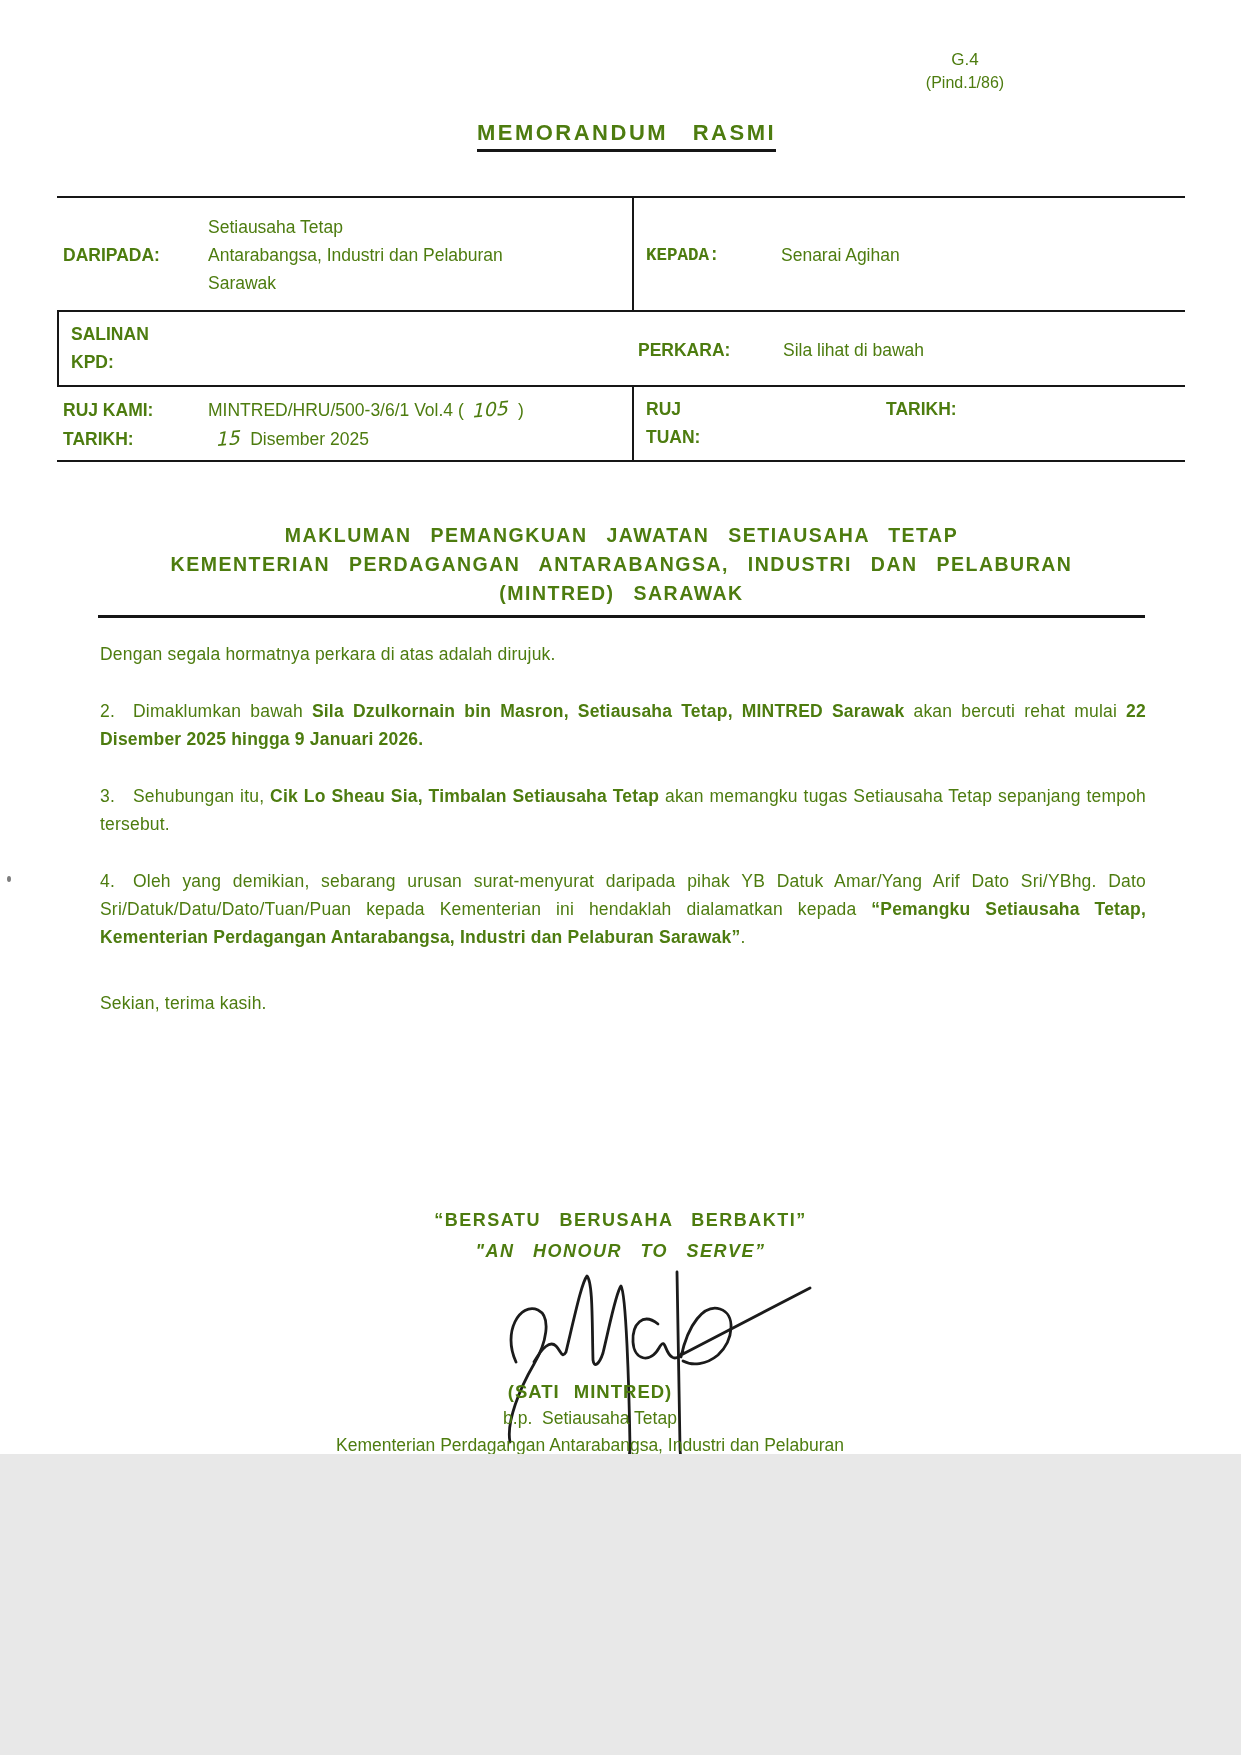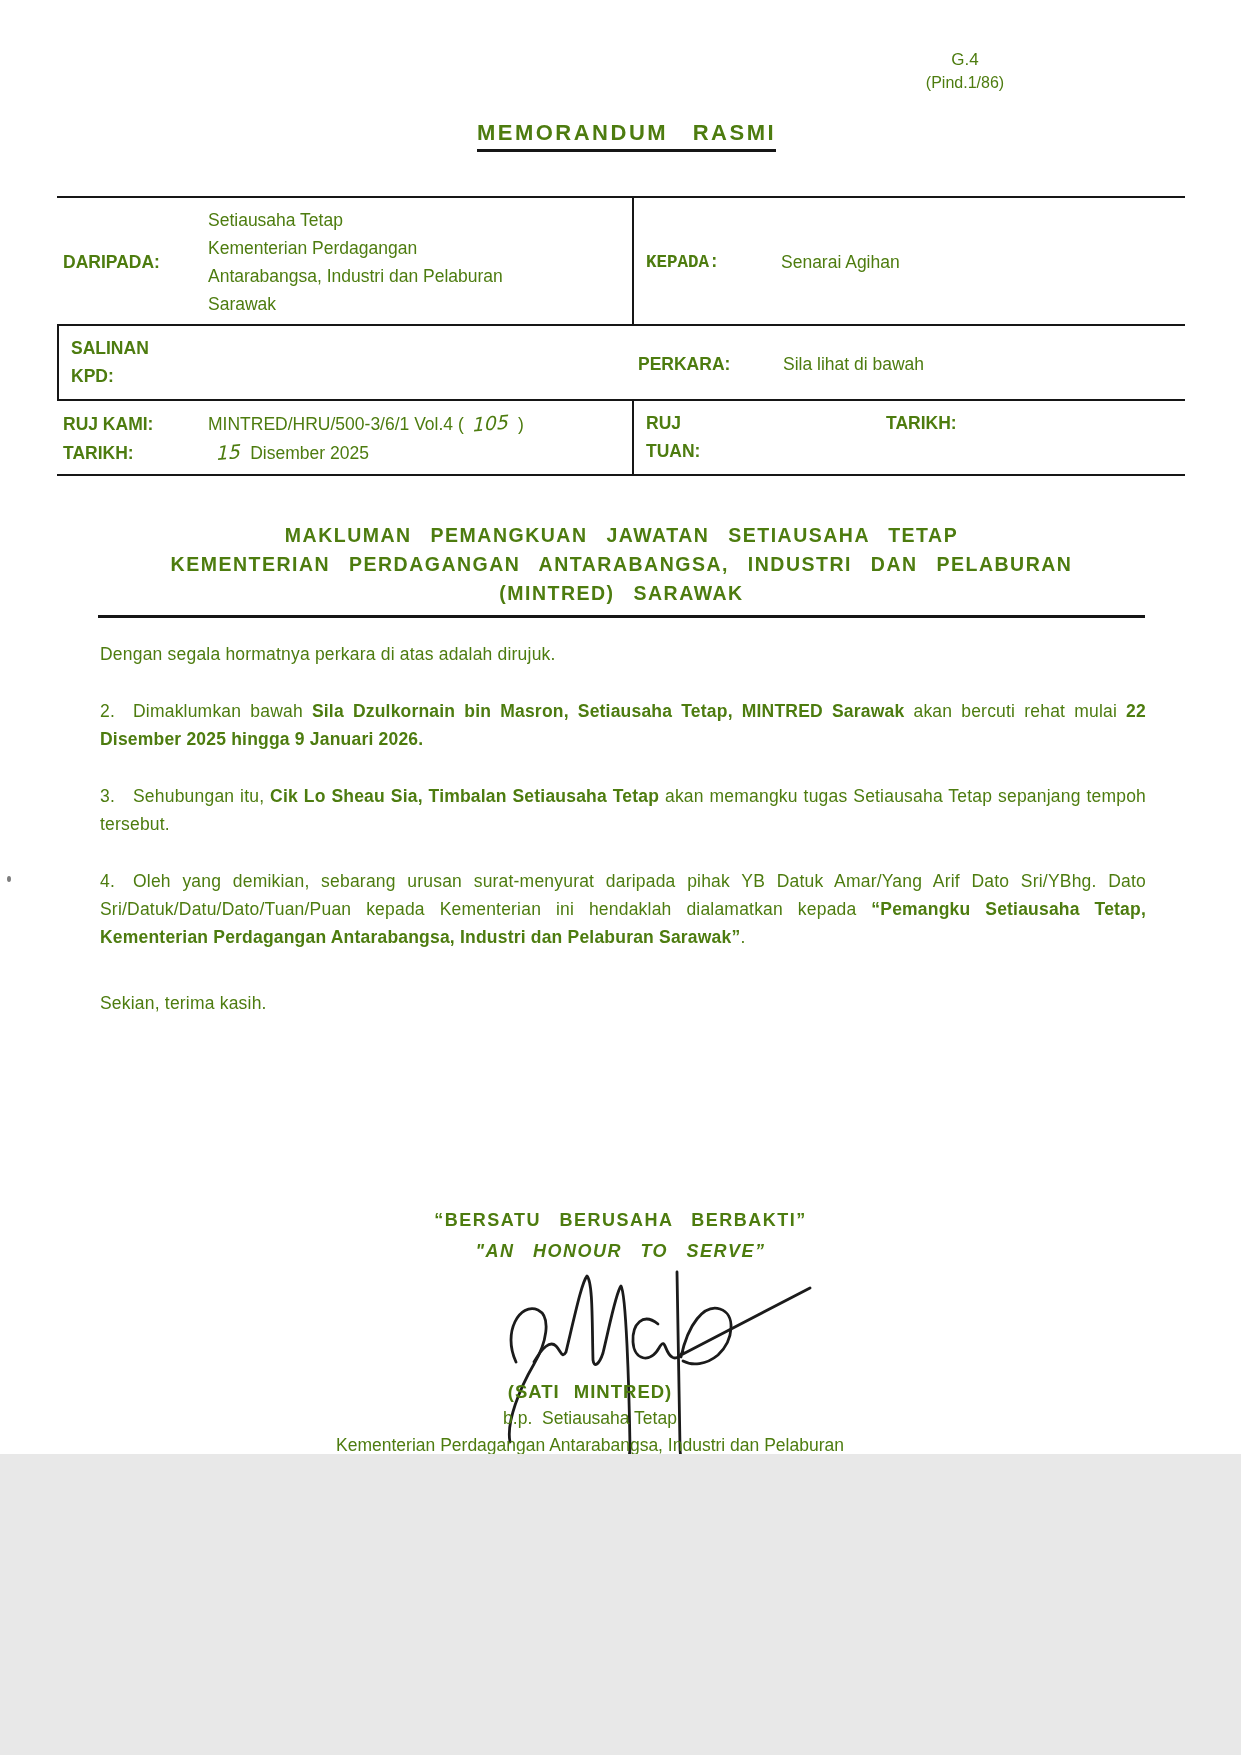--- a/index.html
+++ b/index.html
@@ -93,21 +93,20 @@
   <div class="title-wrap">
     <span class="title">MEMORANDUM RASMI</span>
   </div>
 
   <div class="memo-table">
     <div class="row r1">
       <div class="cell pair">
         <div class="lbl">DARIPADA:</div>
         <div class="val">
           <div>Setiausaha Tetap</div>
-          <div>Kementerian Perdagangan</div>
           <div>Antarabangsa, Industri dan Pelaburan</div>
           <div>Sarawak</div>
         </div>
       </div>
       <div class="cell rightc pair">
         <div class="lbl w135">KEPADA:</div>
         <div class="val">Senarai Agihan</div>
       </div>
     </div>
 

